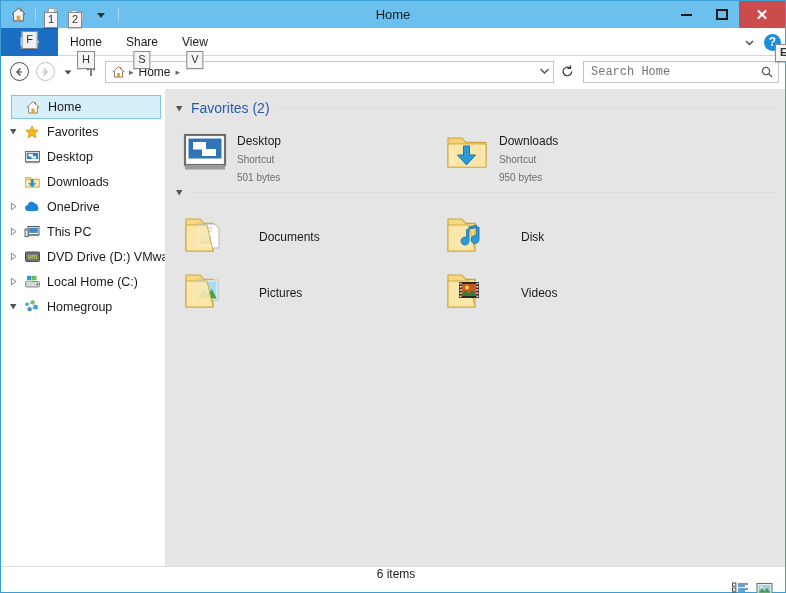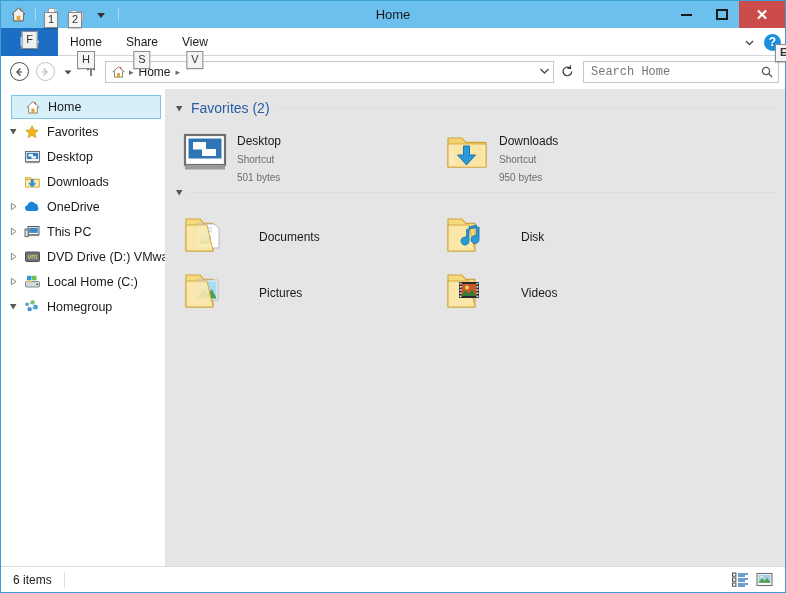--- a/index.html
+++ b/index.html
@@ -259,21 +259,21 @@
 
   
   .statusbar {
     position: absolute;
     left: 0; right: 0; bottom: 0;
     height: 26px;
     background: #ffffff;
     border-top: 1px solid #dcdcdc;
     display: flex; align-items: center;
     padding: 0 6px 0 12px;
-    font-size: 12px; color: #1a1a1a;
+    font-size: 12px; color: #1a1a1a; flex-direction: column;
   }
   .status-sep { width: 1px; height: 16px; background: #dcdcdc; margin-left: 12px; }
   .view-btns { margin-left: auto; display: flex; gap: 6px; align-items: center; padding-right: 6px; }
   .vbtn { width: 18px; height: 16px; display: flex; align-items: center; justify-content: center; }
 </style>
 </head>
 <body>
 
 <div id="app">
 

